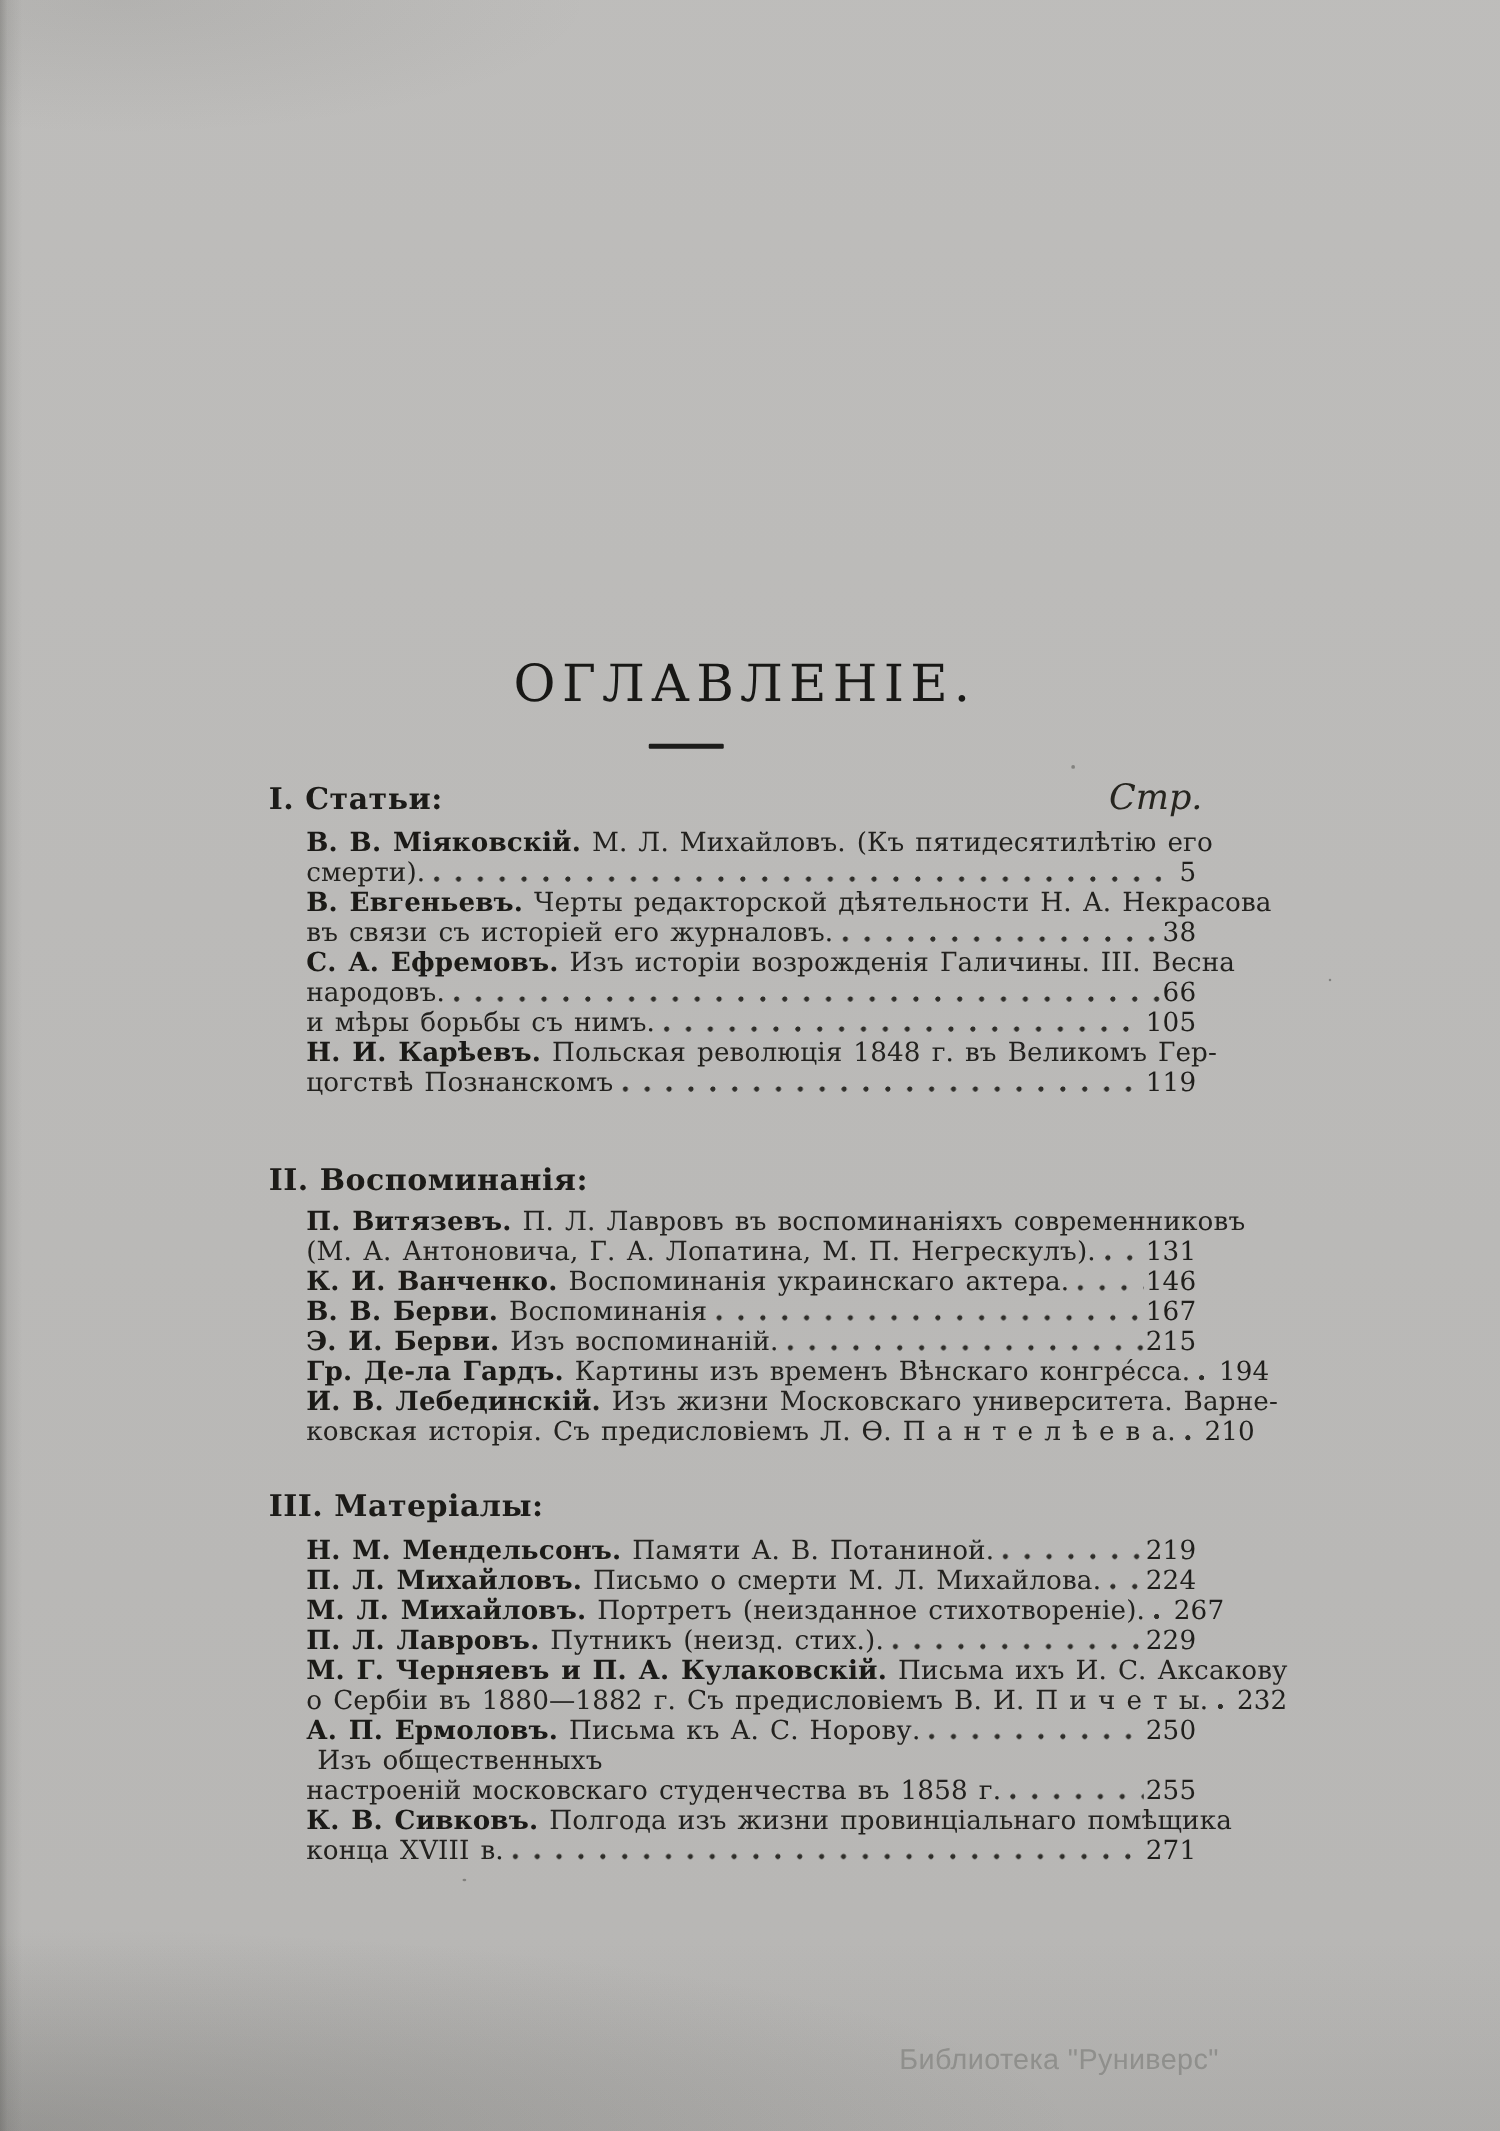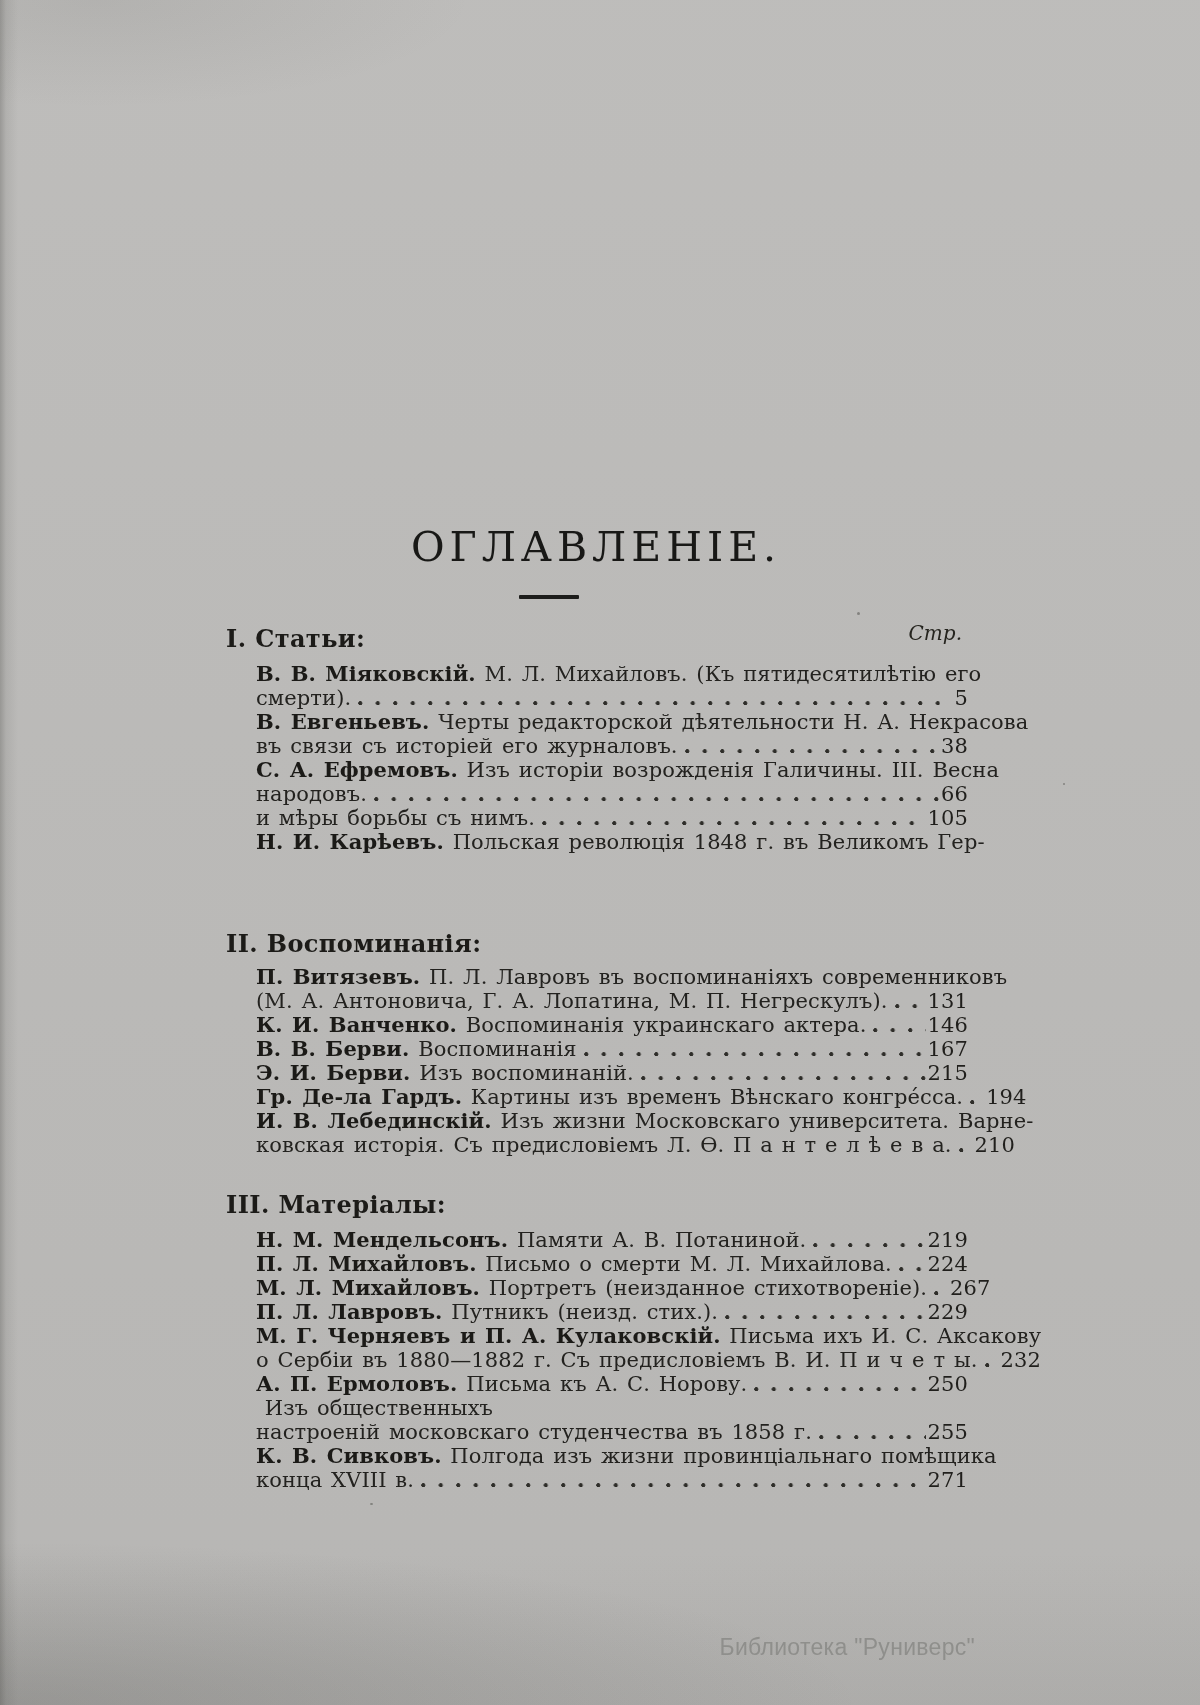--- a/index.html
+++ b/index.html
@@ -20,23 +20,23 @@
     position:absolute;left:222px;top:523px;width:748px;
     text-align:center;font-size:41px;letter-spacing:5px;
     color:#181816;white-space:nowrap;
   }
   .divider{
     position:absolute;left:519px;top:595px;width:60px;height:4px;
     background:#1d1d1b;border-radius:1px;
   }
   .col-header{
     position:absolute;left:222px;top:621px;width:740px;
-    text-align:right;font-style:italic;font-size:20px;color:#26251f;
-  }
-  .section{position:absolute;left:226px;width:748px;}
+    text-align:right;font-style:italic;font-size:28px;color:#26251f;
+  }
+  .section{position:absolute;left:215px;width:748px;}
   .section:nth-of-type(1){top:624px;}
   .section:nth-of-type(2){top:929px;}
   .section:nth-of-type(3){top:1190px;}
   .heading{
     font-weight:700;font-size:24px;line-height:30px;
     letter-spacing:0.4px;color:#1c1b18;white-space:nowrap;
   }
   .entries{margin:8px 0 0 30px;width:712px;}
   .section:nth-of-type(2) .entries{margin-top:6px;}
   .line{
@@ -100,20 +100,25 @@
           </div>
           <div class="line">
             <span class="rest">и мѣры борьбы съ нимъ.</span>
             <div class="leader"></div>
             <span class="pg">105</span>
           </div>
           <div class="line">
             <span class="author">Н. И. Карѣевъ.</span>
             <span class="rest">&nbsp;Польская революція 1848 г. въ Великомъ Гер-</span>
           </div>
+          <div class="line">
+            <span class="rest">цогствѣ Познанскомъ</span>
+            <div class="leader"></div>
+            <span class="pg">119</span>
+          </div>
         </div>
       </div>
       <div class="section">
         <div class="heading">II. Воспоминанія:</div>
         <div class="entries">
           <div class="line">
             <span class="author">П. Витязевъ.</span>
             <span class="rest">&nbsp;П. Л. Лавровъ въ воспоминаніяхъ современниковъ</span>
           </div>
           <div class="line">

